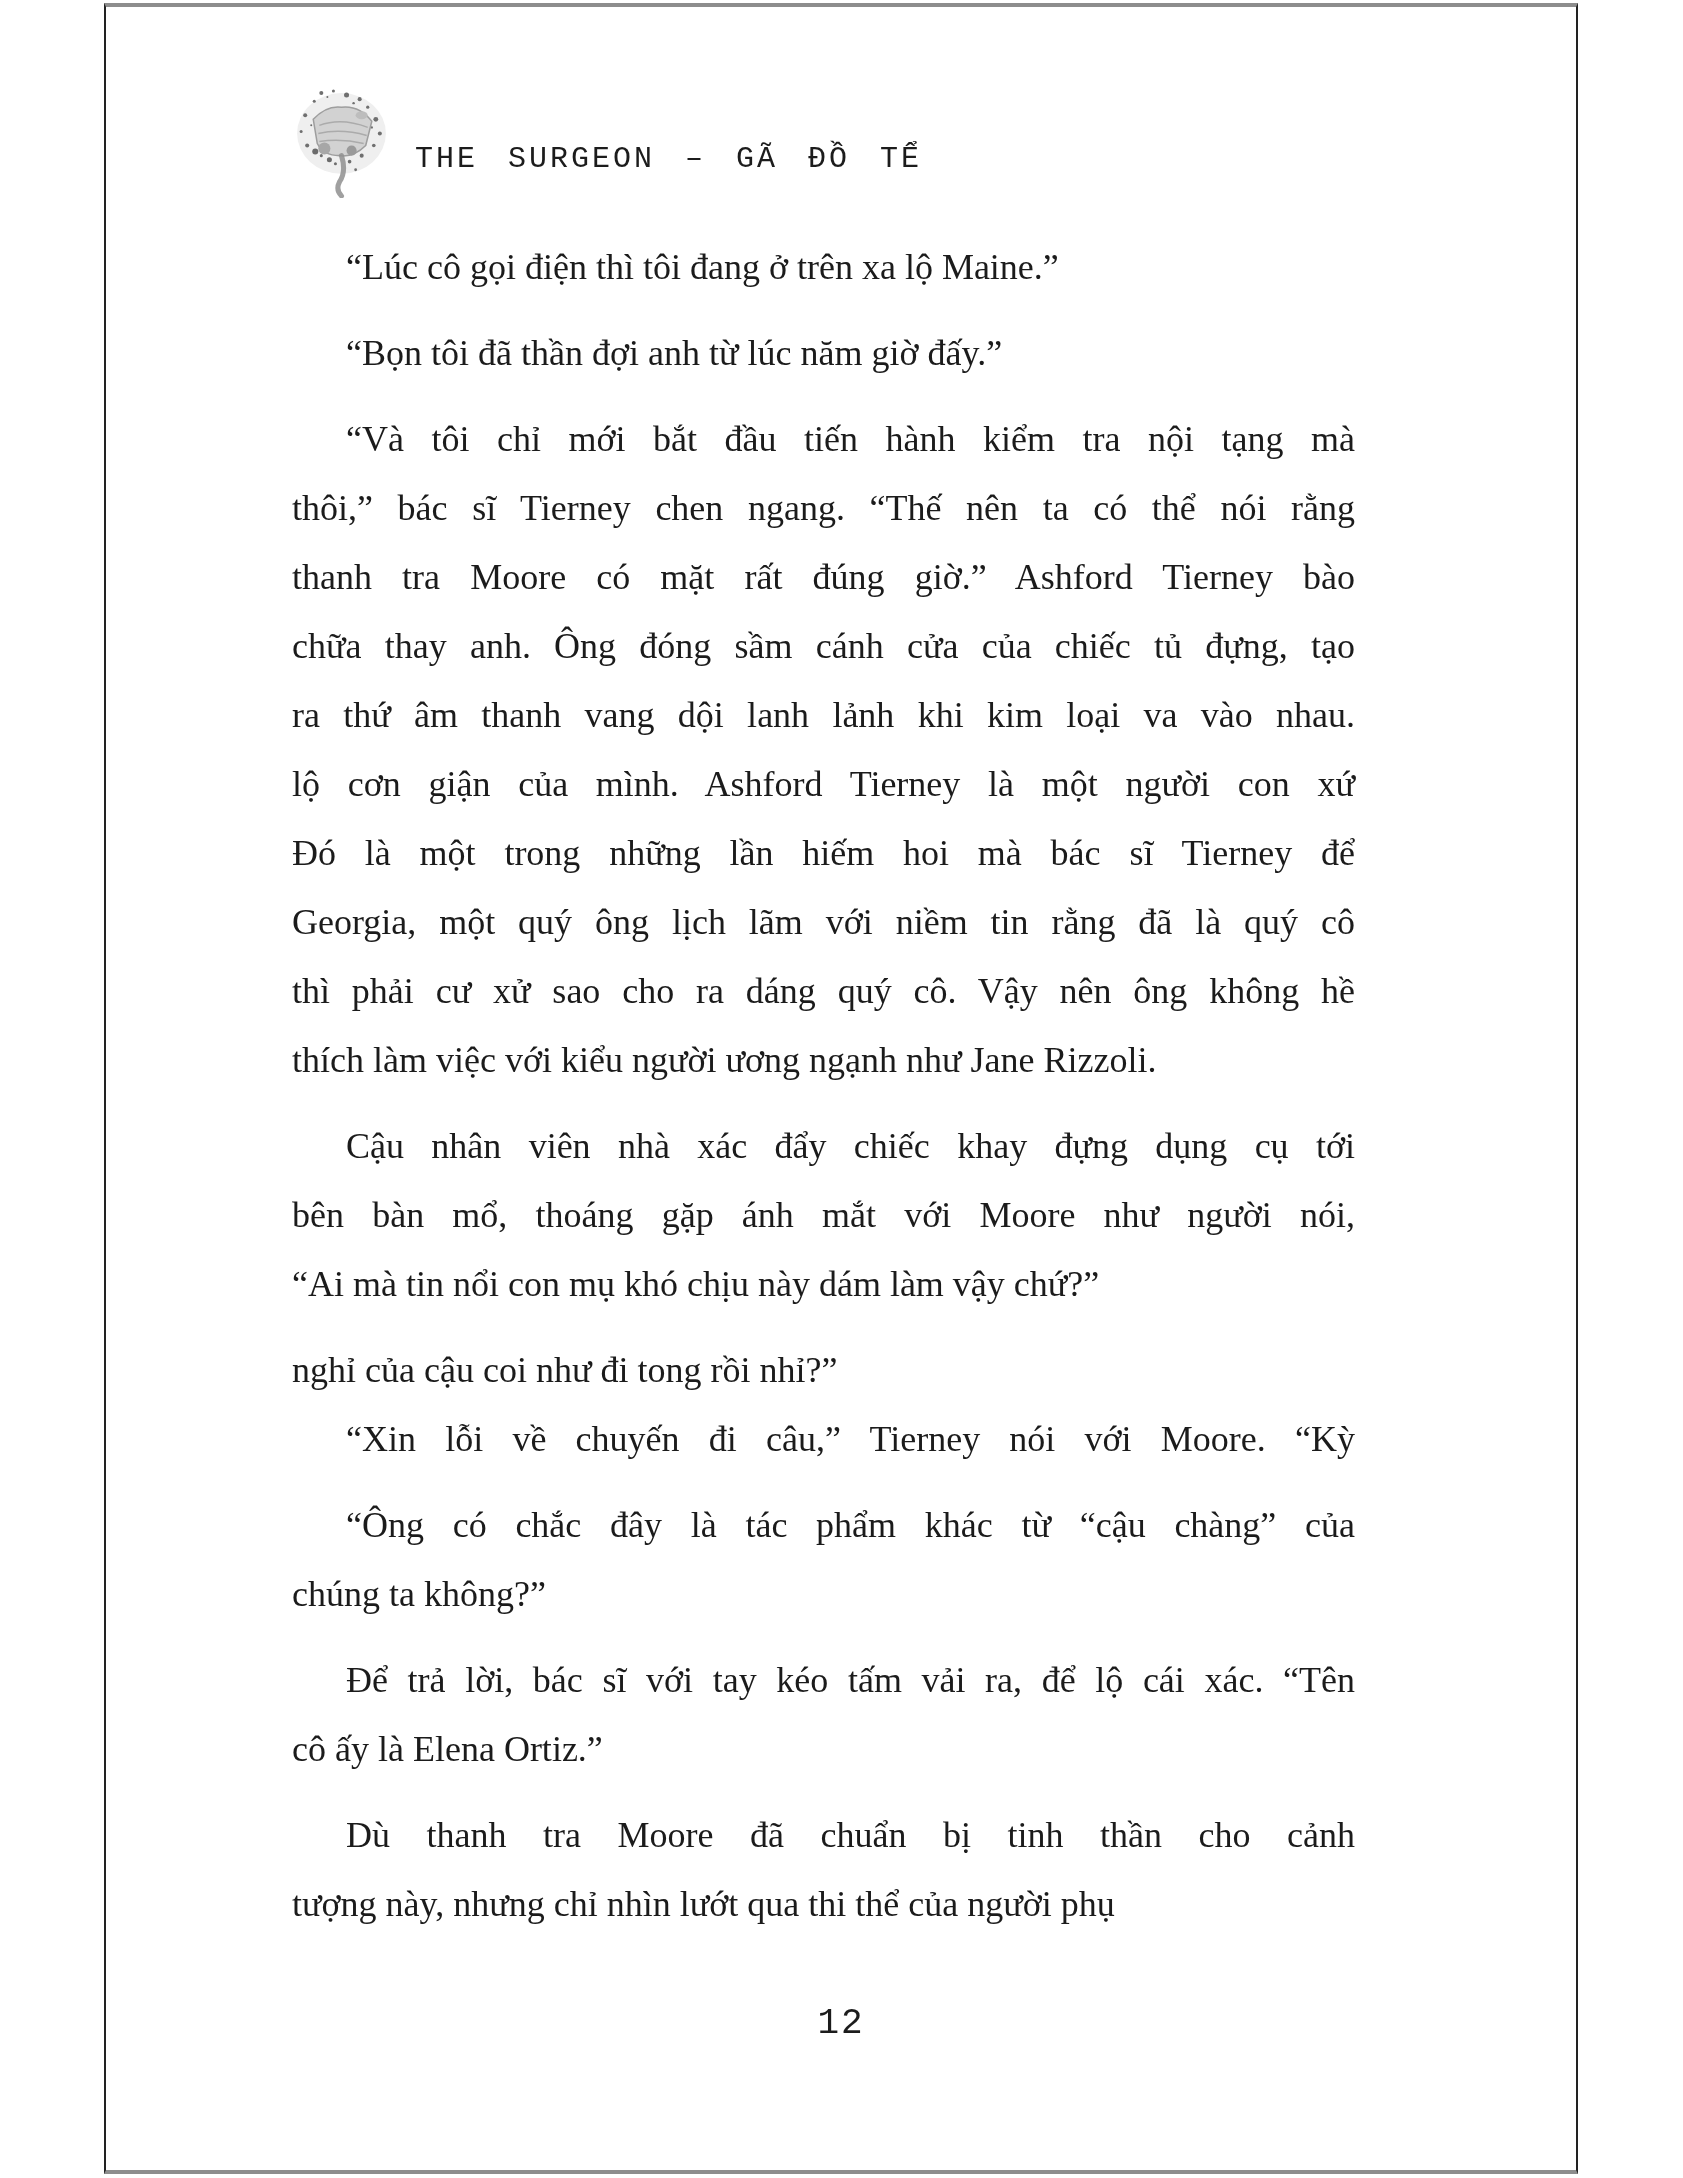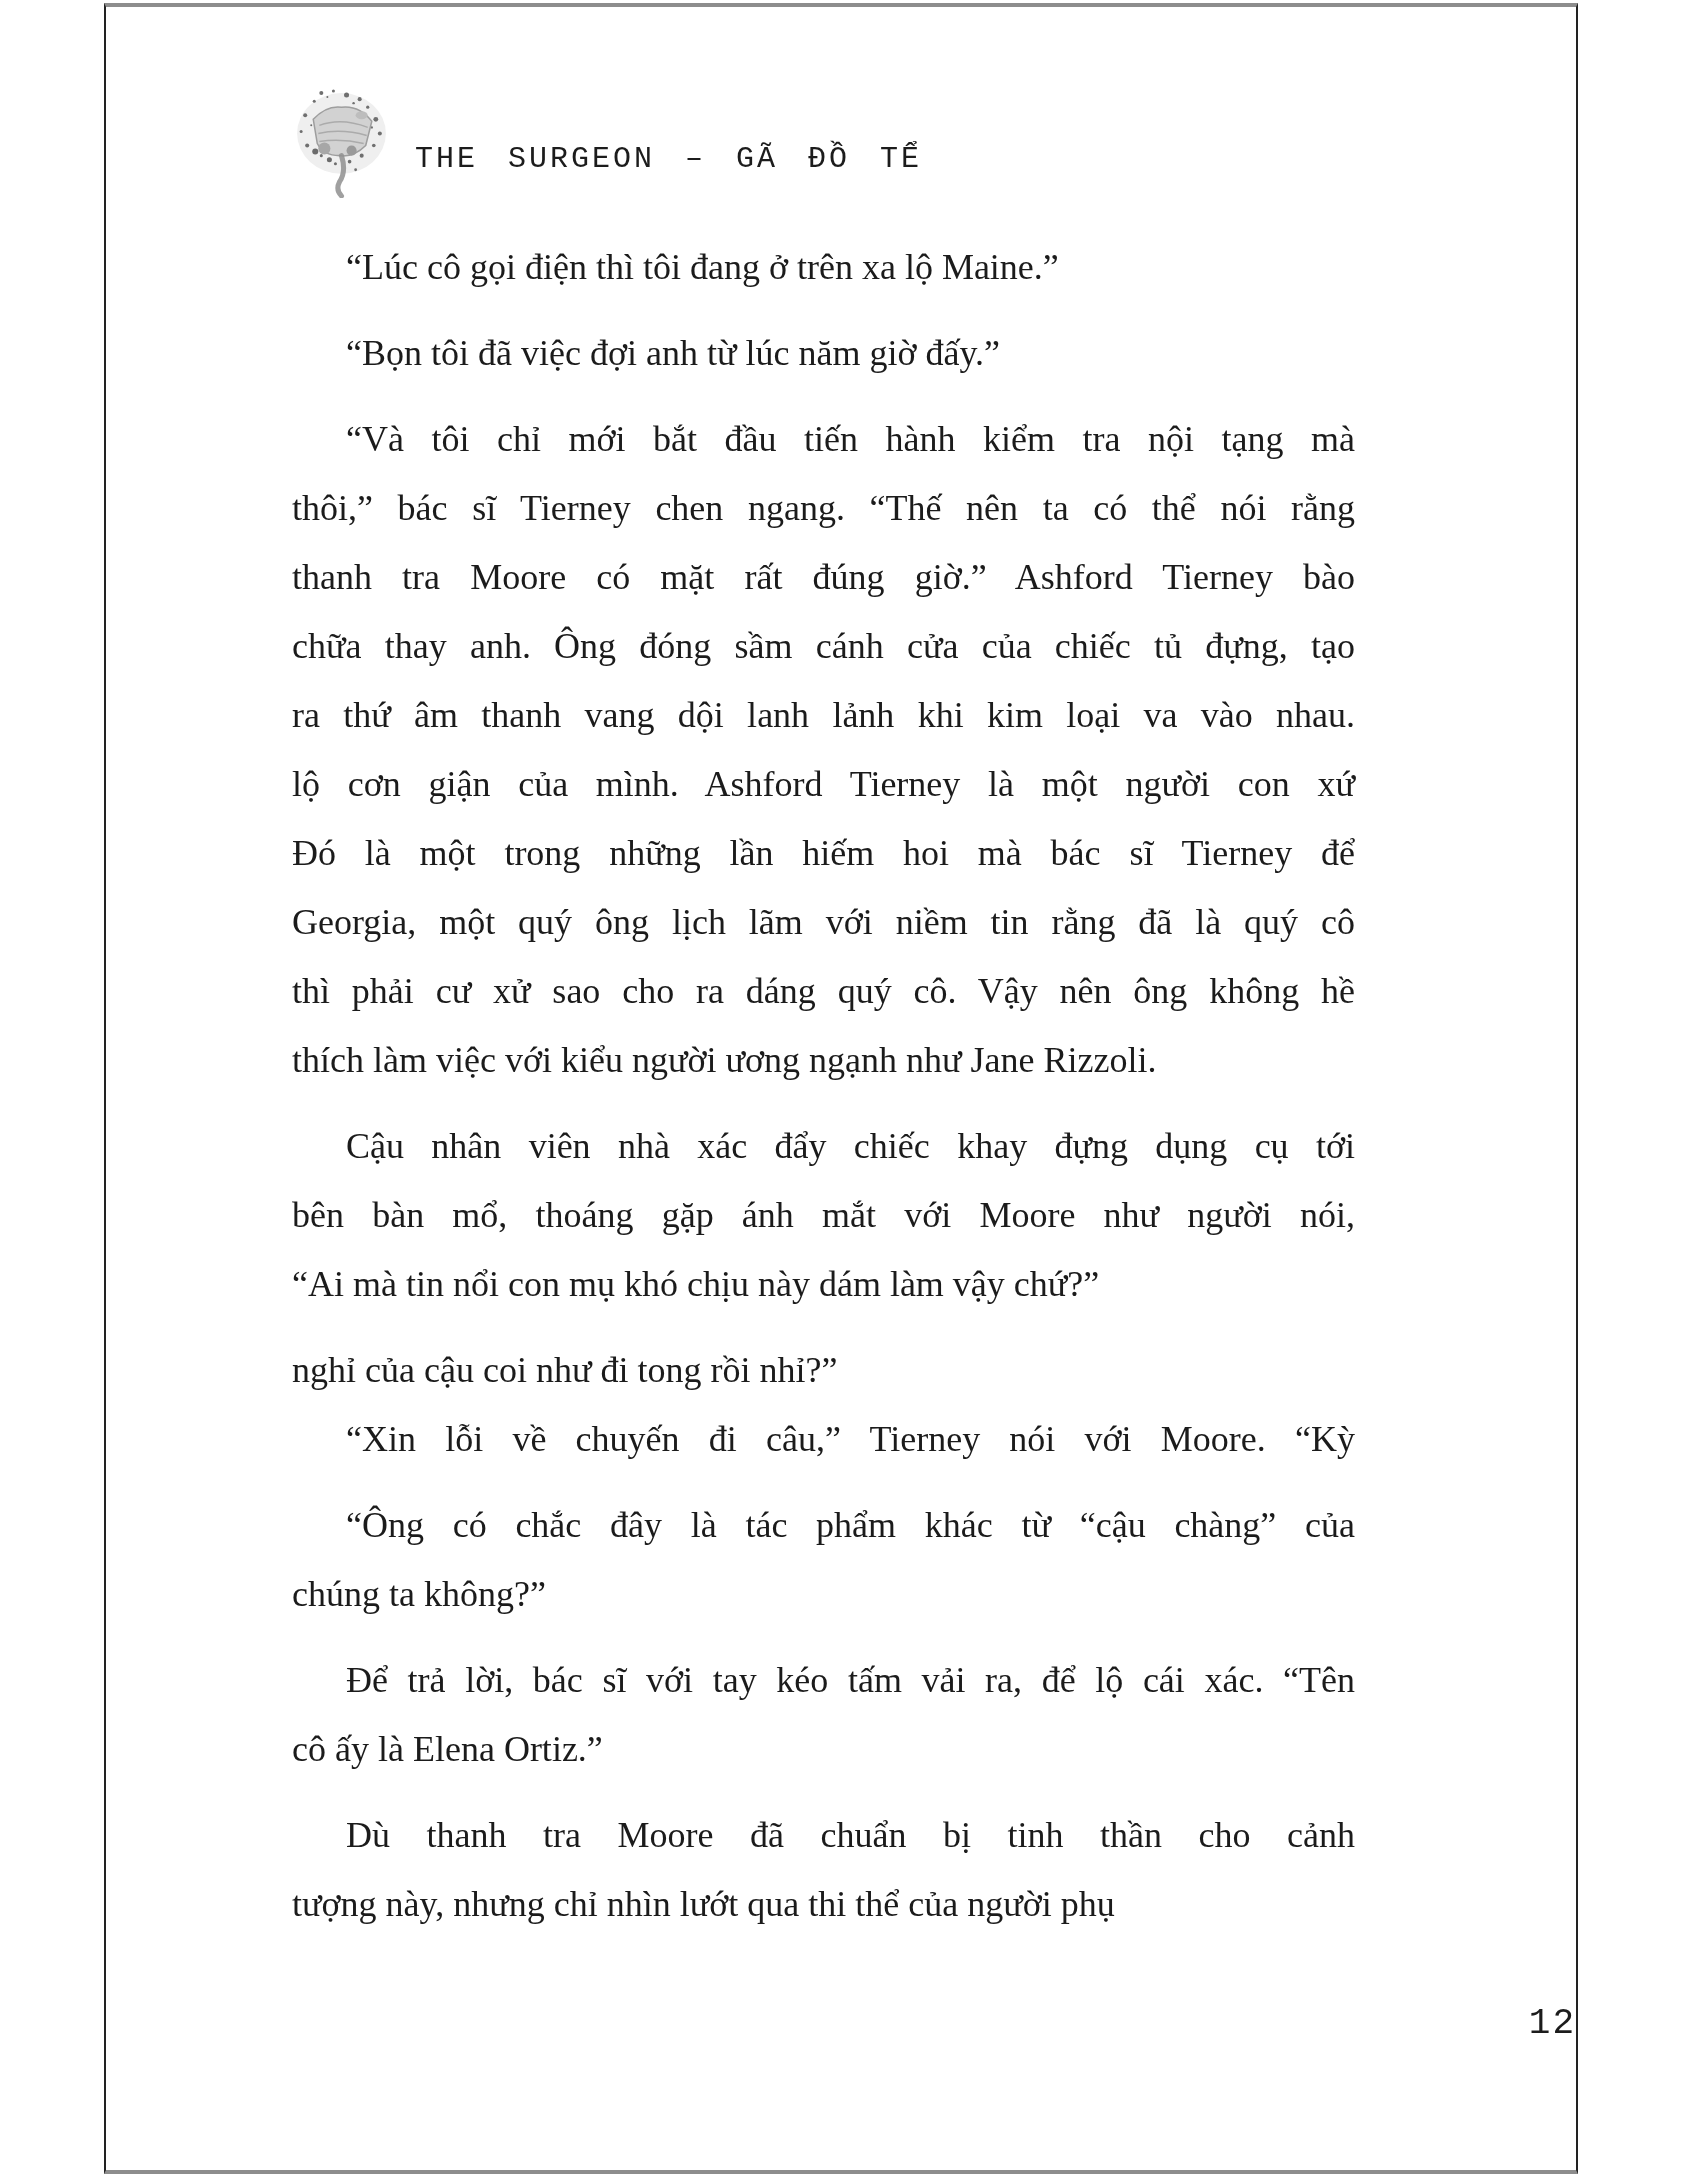--- a/index.html
+++ b/index.html
@@ -63,21 +63,21 @@
     text-align-last: justify;
     min-height: 69px;
   }
   .line.first { text-indent: 54px; }
   .line.last { text-align-last: left; }
   .page-number-footer {
     position: absolute;
     left: 0;
     top: 1996px;
     width: 100%;
-    text-align: right;
+    text-align: center;
   }
   .page-number {
     font-family: "Liberation Mono", "DejaVu Sans Mono", monospace;
     font-size: 36px;
     letter-spacing: 2px;
     color: #1c1c1c;
   }
 </style>
 </head>
 <body>
@@ -126,21 +126,21 @@
     <div class="running-title">THE SURGEON – GÃ ĐỒ TỂ</div>
   </div>
 
   <div class="body-text">
 
     <div class="para">
       <div class="line first last">“Lúc cô gọi điện thì tôi đang ở trên xa lộ Maine.”</div>
     </div>
 
     <div class="para">
-      <div class="line first last">“Bọn tôi đã việc đợi anh từ lúc năm giờ đấy.”</div>
+      <div class="line first last">“Bọn tôi đã thần đợi anh từ lúc năm giờ đấy.”</div>
     </div>
 
     <div class="para">
       <div class="line first">“Và tôi chỉ mới bắt đầu tiến hành kiểm tra nội tạng mà</div>
       <div class="line">thôi,” bác sĩ Tierney chen ngang. “Thế nên ta có thể nói rằng</div>
       <div class="line">thanh tra Moore có mặt rất đúng giờ.” Ashford Tierney bào</div>
       <div class="line">chữa thay anh. Ông đóng sầm cánh cửa của chiếc tủ đựng, tạo</div>
       <div class="line">ra thứ âm thanh vang dội lanh lảnh khi kim loại va vào nhau.</div>
       <div class="line">lộ cơn giận của mình. Ashford Tierney là một người con xứ</div>
       <div class="line">Đó là một trong những lần hiếm hoi mà bác sĩ Tierney để</div>

